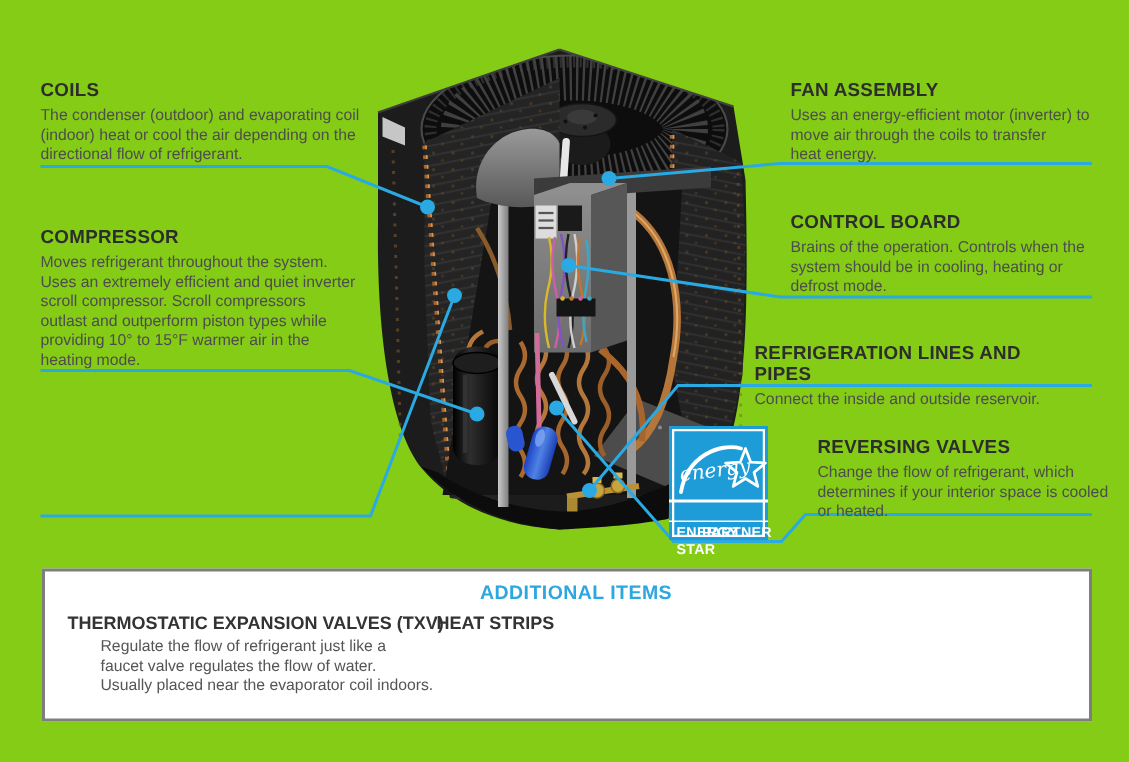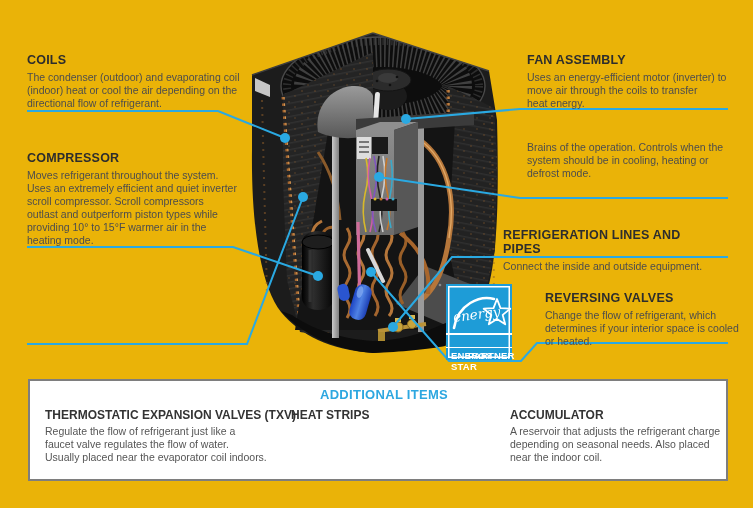--- a/index.html
+++ b/index.html
@@ -1,31 +1,31 @@
 <!DOCTYPE html>
 <html><head>
 <meta charset="utf-8">
 <style>
   html,body{margin:0;padding:0;background:#fff;}
-  #stage{position:relative;width:753px;height:508px;background:#eab308;overflow:hidden;
+  #stage{position:relative;width:753px;height:508px;background:#84cc16;overflow:hidden;
          font-family:"Liberation Sans",sans-serif;}
   svg{display:block;}
   #art{position:absolute;left:0;top:0;}
   
   .co{position:absolute;}
   .co-t{font-weight:700;font-size:12.5px;color:#2d2d2d;letter-spacing:.2px;margin-bottom:4px;}
   .co-b{font-size:10.5px;line-height:12.9px;color:#4d4d4d;white-space:pre-line;}
   
   #add-box{position:absolute;left:28px;top:379px;width:700px;height:102px;
            border:2px solid #7e7e7e;box-sizing:border-box;background:#fff;}
   #add-title{position:absolute;left:12px;right:0;top:6px;text-align:center;
              font-weight:700;font-size:13px;color:#2da7e0;letter-spacing:.3px;}
   .add-col{position:absolute;top:27px;}
   .add-t{font-weight:700;font-size:12px;color:#333;margin-bottom:3px;}
-  .add-b{font-size:10.5px;line-height:13px;color:#555;white-space:pre-line;}
+  .add-b{font-size:10.5px;line-height:13px;color:#555;white-space:pre-line;margin-left:22px;}
   
   #estar{position:absolute;left:446px;top:284px;width:66px;height:76px;background:#1e9cd7;
          box-shadow:inset 0 0 0 2px #1e9cd7, inset 0 0 0 3.5px #ffffff;}
   #estar .graphic{position:absolute;left:2px;top:3px;}
   #estar .script{position:absolute;left:7px;top:22px;color:#fff;font-family:"DejaVu Serif",serif;
                  font-style:italic;font-size:13.5px;transform:rotate(-7deg);}
   #estar .row1{position:absolute;left:0;right:0;top:49px;border-top:2px solid #fff;
                color:#fff;font-weight:700;font-size:9.5px;padding:15px 0 1px 5px;letter-spacing:.2px;}
   #estar .row2{position:absolute;left:0;right:0;top:63px;border-top:1.5px solid #fff;
                color:#fff;font-weight:700;font-size:9.5px;padding:2px 0 0 22px;letter-spacing:.2px;}
@@ -230,27 +230,28 @@
 heating mode.</div>
   </div>
 
   <div class="co" style="left:527px;top:53px;width:212px">
     <div class="co-t">FAN ASSEMBLY</div>
     <div class="co-b">Uses an energy-efficient motor (inverter) to
 move air through the coils to transfer
 heat energy.</div>
   </div>
   <div class="co" style="left:527px;top:141px;width:212px">
+    <div class="co-t">CONTROL BOARD</div>
     <div class="co-b">Brains of the operation. Controls when the
 system should be in cooling, heating or
 defrost mode.</div>
   </div>
   <div class="co" style="left:503px;top:228px;width:212px">
     <div class="co-t">REFRIGERATION LINES AND PIPES</div>
-    <div class="co-b">Connect the inside and outside equipment.</div>
+    <div class="co-b">Connect the inside and outside reservoir.</div>
   </div>
   <div class="co" style="left:545px;top:291px;width:212px">
     <div class="co-t">REVERSING VALVES</div>
     <div class="co-b">Change the flow of refrigerant, which
 determines if your interior space is cooled
 or heated.</div>
   </div>
 
   <div id="estar">
     <svg class="graphic" width="64" height="48">
@@ -266,21 +267,15 @@
     <div id="add-title">ADDITIONAL ITEMS</div>
     <div class="add-col" style="left:15px;width:255px">
       <div class="add-t">THERMOSTATIC EXPANSION VALVES (TXV)</div>
       <div class="add-b">Regulate the flow of refrigerant just like a
 faucet valve regulates the flow of water.
 Usually placed near the evaporator coil indoors.</div>
     </div>
     <div class="add-col" style="left:261px;width:225px">
       <div class="add-t">HEAT STRIPS</div>
     </div>
-    <div class="add-col" style="left:480px;width:218px">
-      <div class="add-t">ACCUMULATOR</div>
-      <div class="add-b">A reservoir that adjusts the refrigerant charge
-depending on seasonal needs. Also placed
-near the indoor coil.</div>
-    </div>
   </div>
 
 </div>
 
 </body></html>

